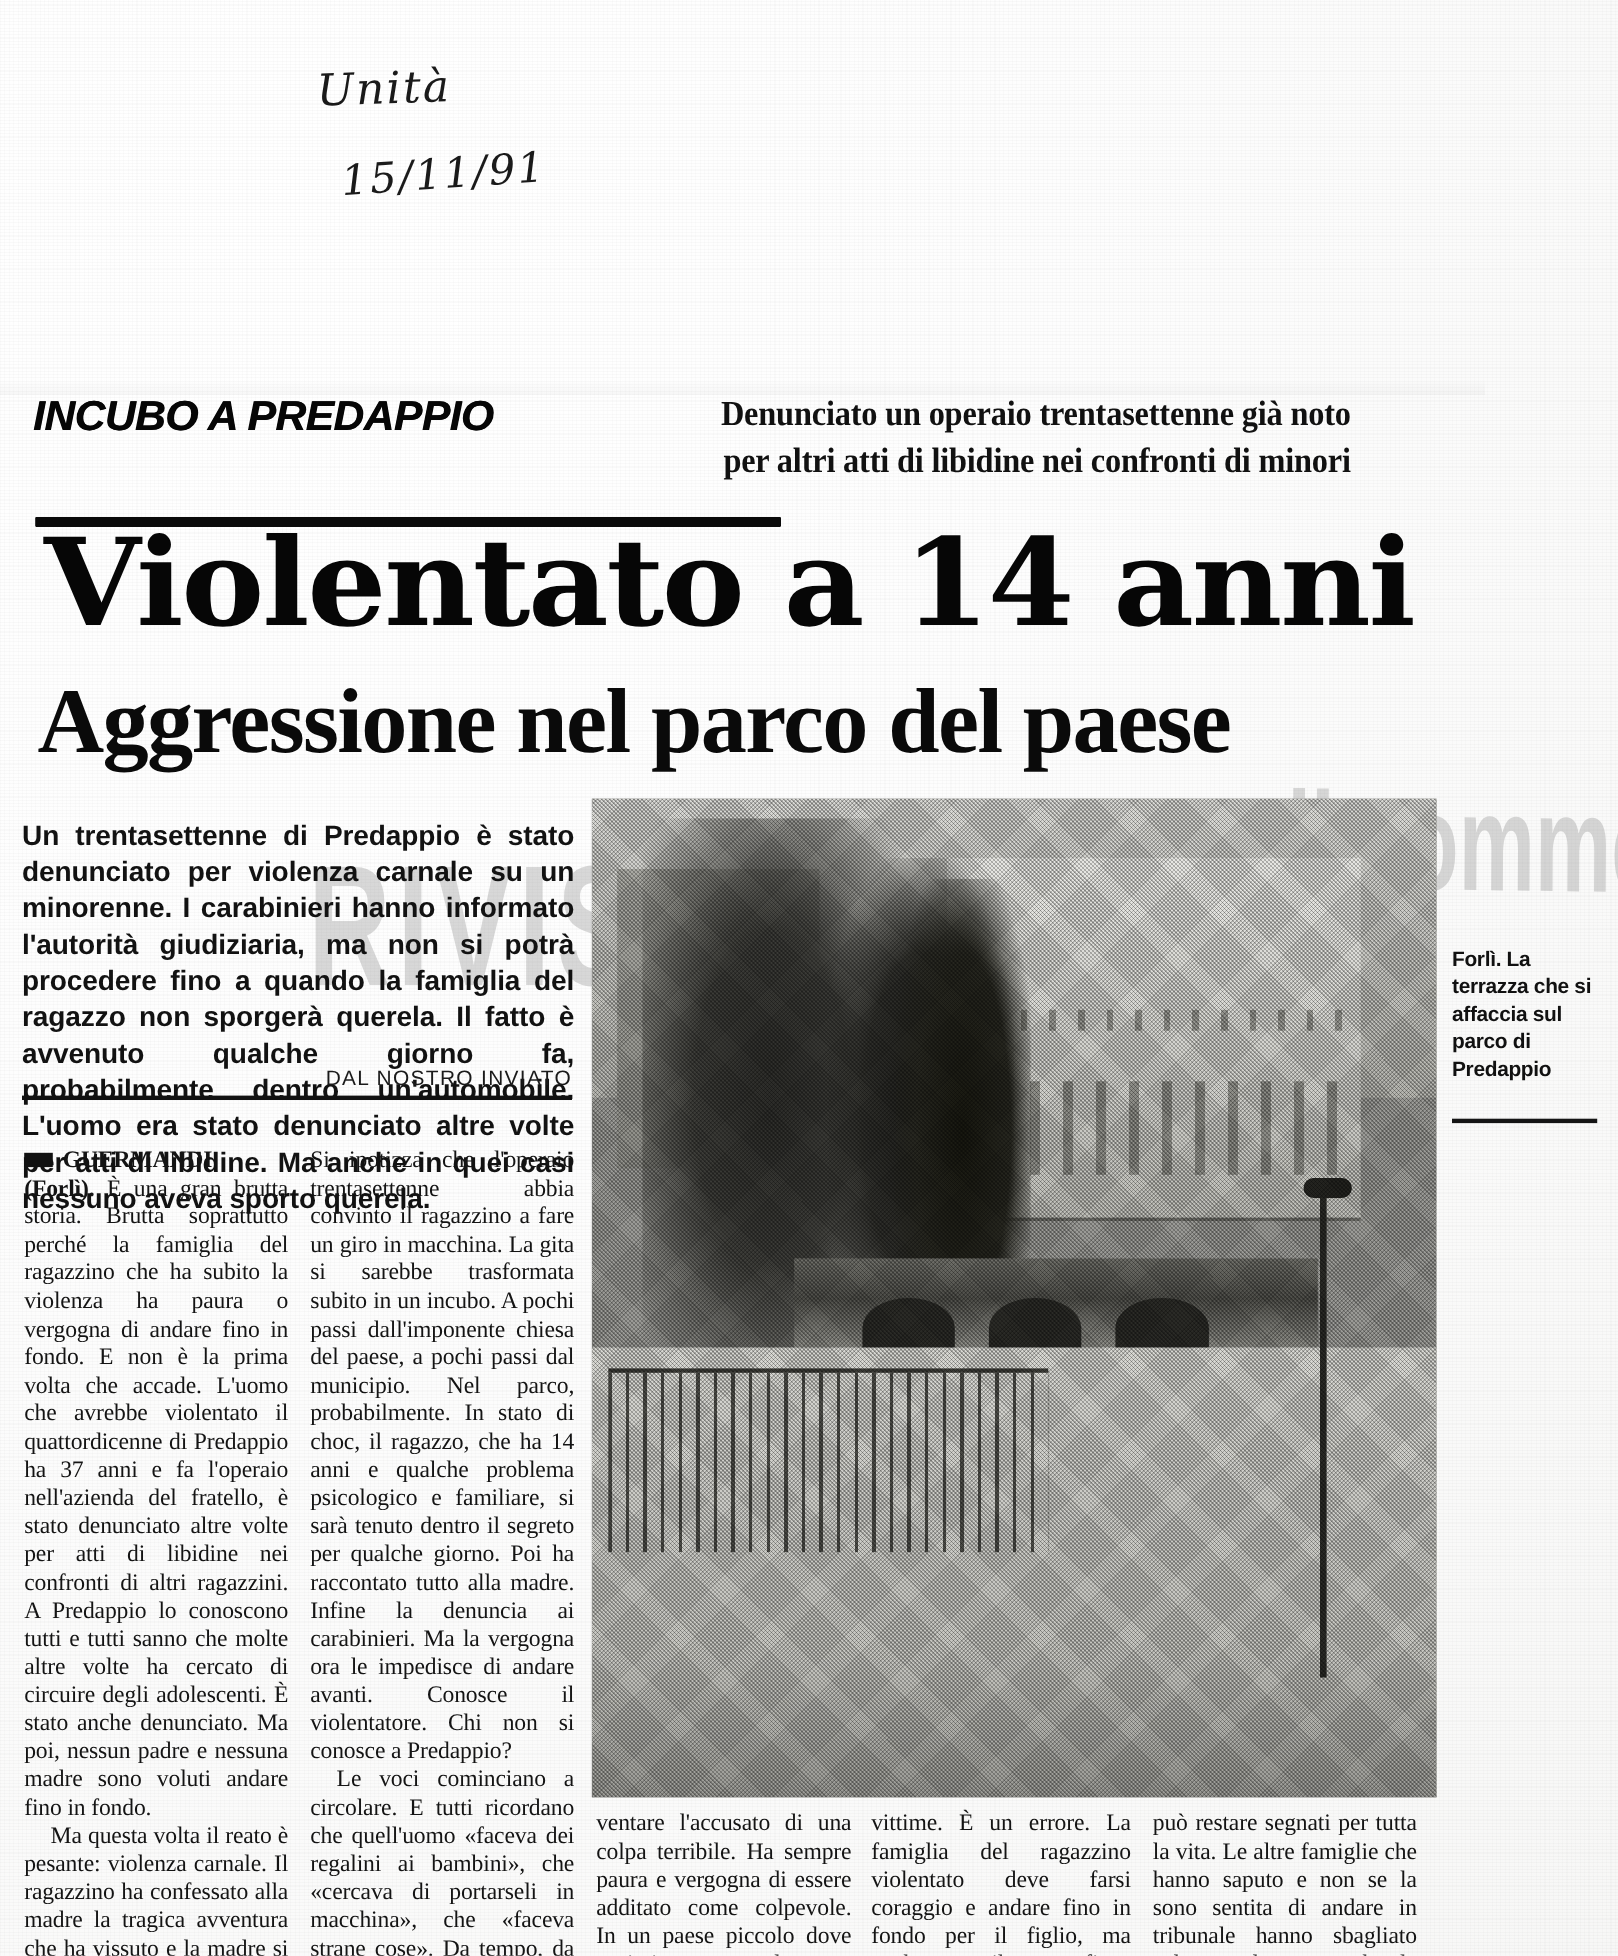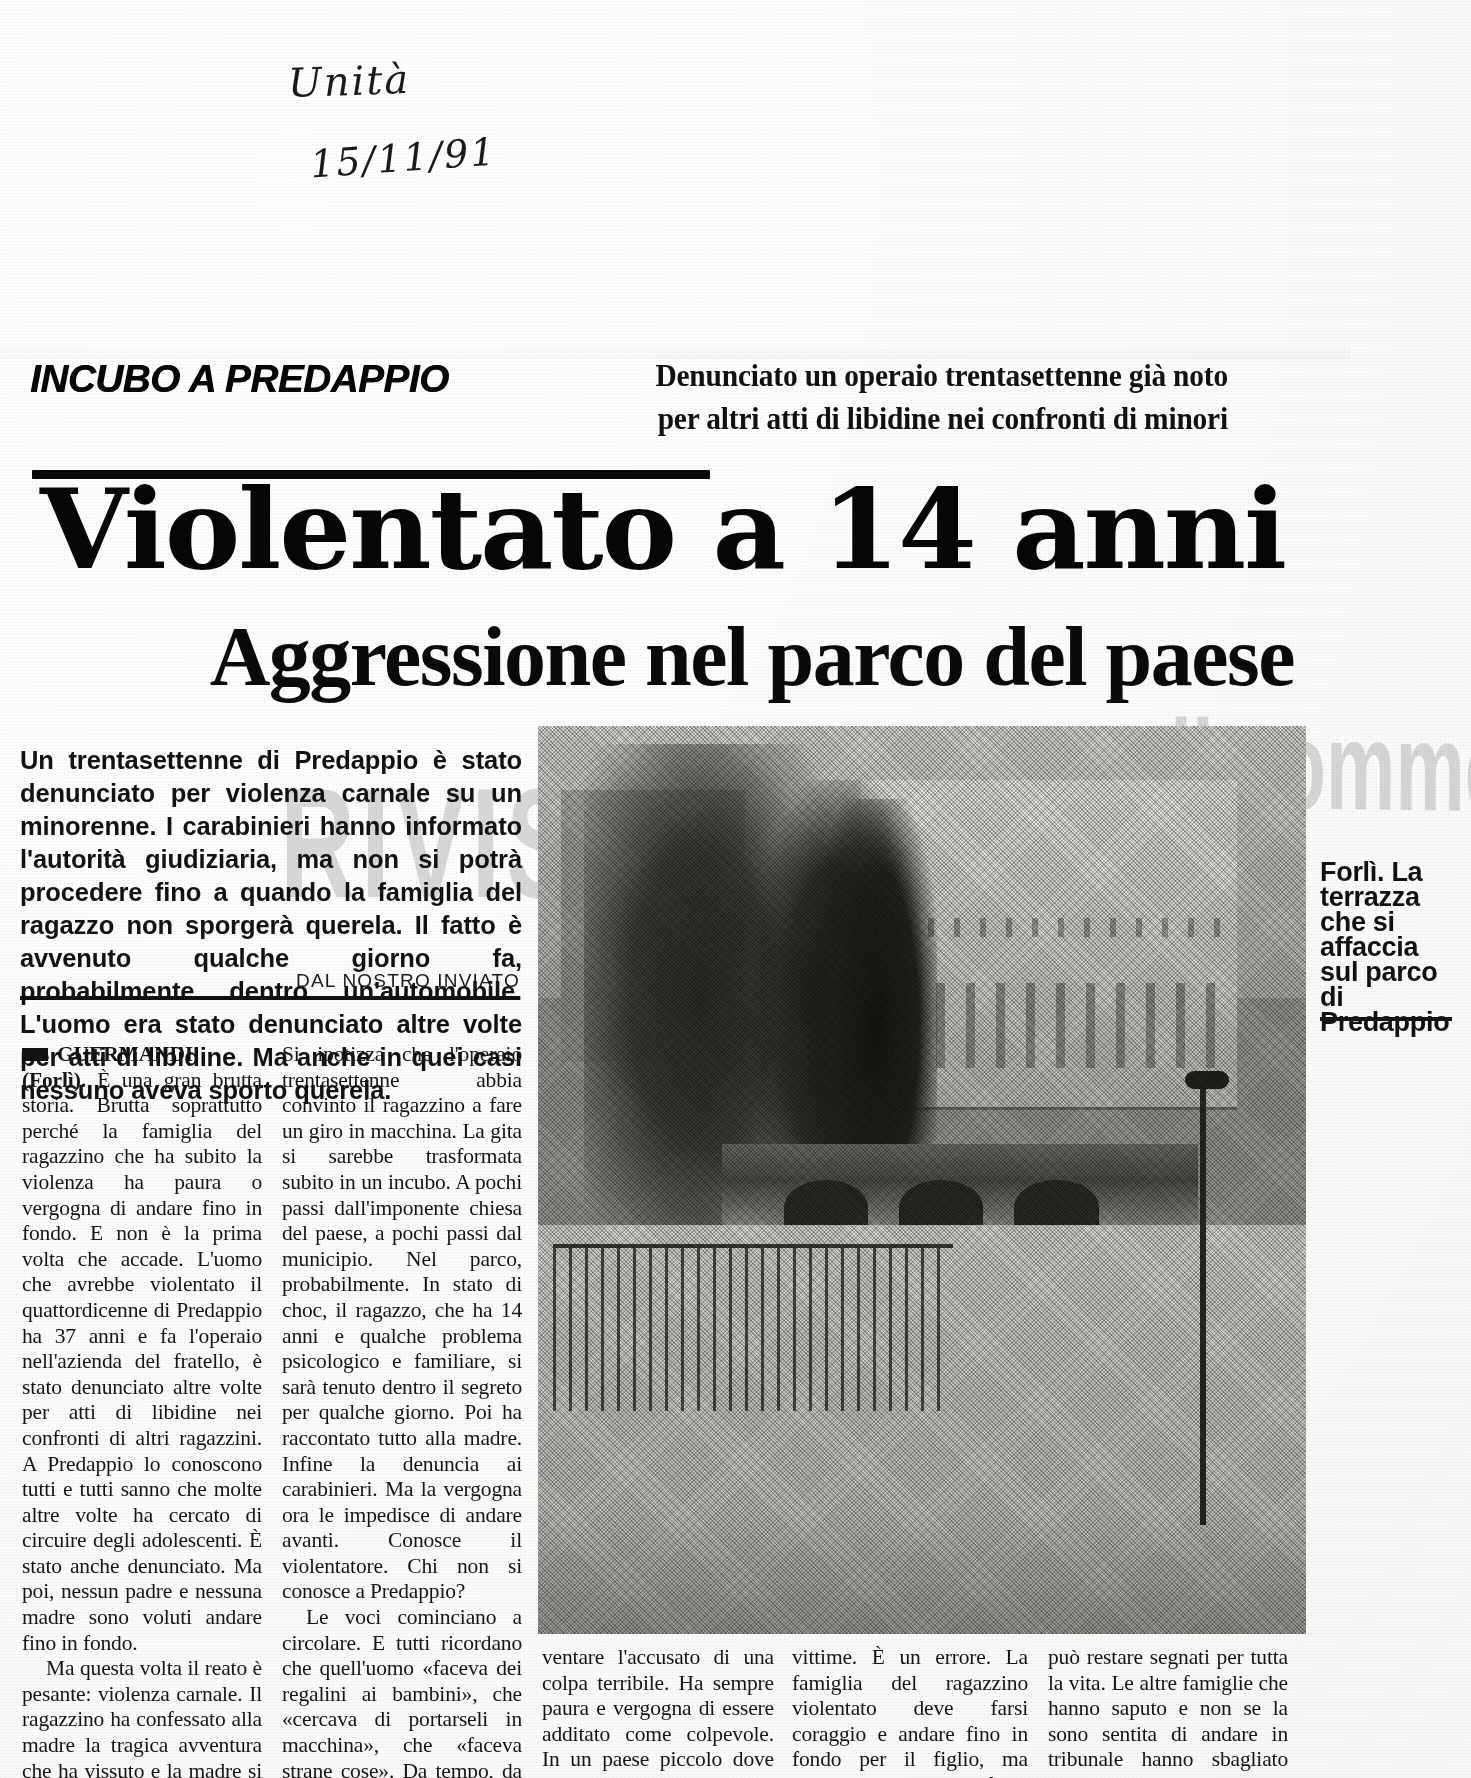--- a/index.html
+++ b/index.html
@@ -79,21 +79,20 @@
     color:#060606;
   }
   #subhead{
     position:absolute;left:14px;top:262px;width:1260px;
     font-family:"Liberation Serif", serif;
     font-weight:700;
     font-size:84px;line-height:86px;
     letter-spacing:-1.5px;
     transform:scaleX(1.0);transform-origin:left top;
     color:#0a0a0a;
-    text-align:right;
   }
 
   
   #lead{
     position:absolute;left:0px;top:392px;width:502px;
     font-family:"Liberation Sans", sans-serif;
     font-weight:700;
     font-size:25.5px;line-height:33px;
     text-align:justify;
     letter-spacing:-0.1px;
@@ -214,21 +213,21 @@
     background-image:
       repeating-linear-gradient(45deg, rgba(0,0,0,.30) 0 1.1px, rgba(255,255,255,0) 1.1px 2.6px),
       repeating-linear-gradient(-45deg, rgba(0,0,0,.22) 0 1.1px, rgba(255,255,255,0) 1.1px 2.6px);
     mix-blend-mode:multiply;opacity:.95;
   }
 
   
   #caption{
     position:absolute;left:1300px;top:508px;width:140px;
     font-family:"Liberation Sans", sans-serif;
-    font-weight:700;font-size:27px;line-height:25px;
+    font-weight:700;font-size:19px;line-height:25px;
     color:#111;letter-spacing:-0.3px;
   }
   #caption-rule{
     position:absolute;left:1300px;top:665px;width:132px;height:4px;background:#151515;
   }
 
   
   .ghost{
     position:absolute;
     font-family:"Liberation Sans", sans-serif;

